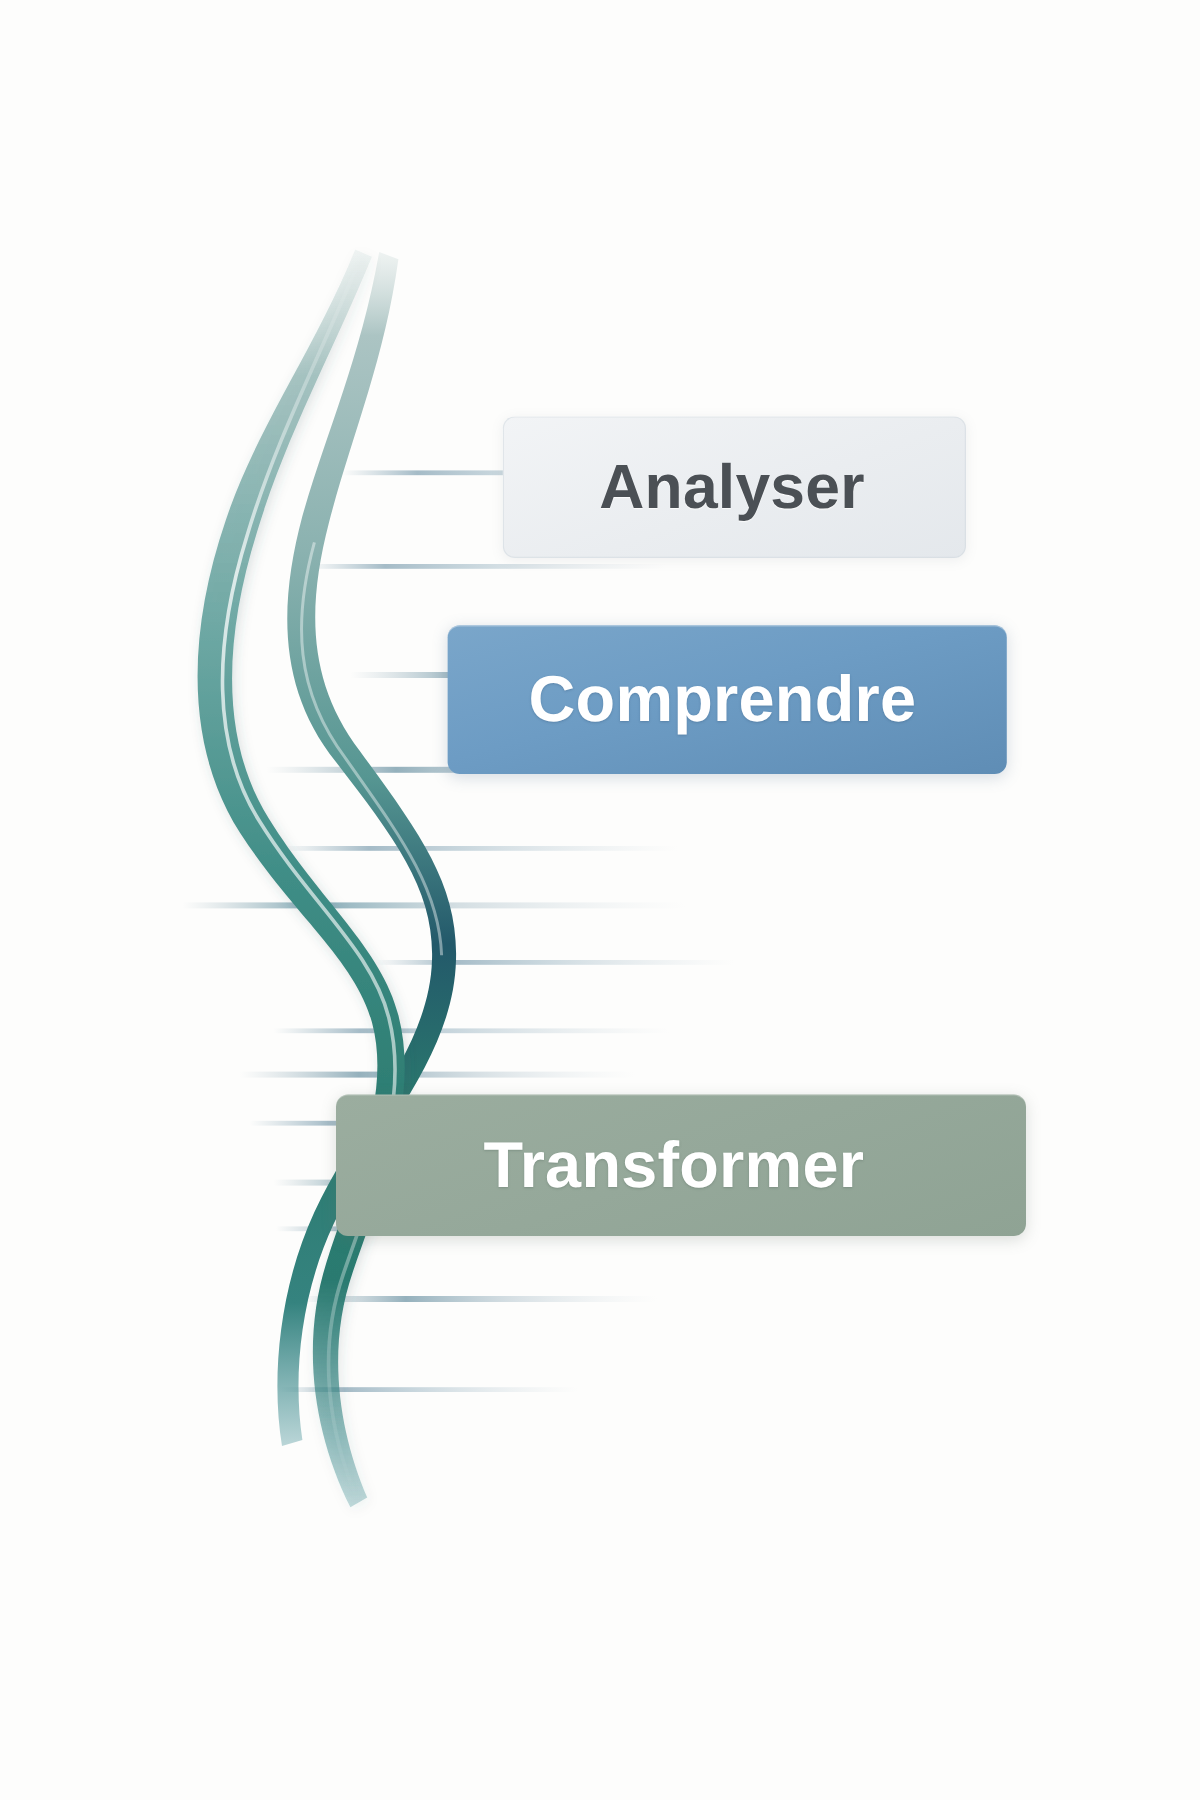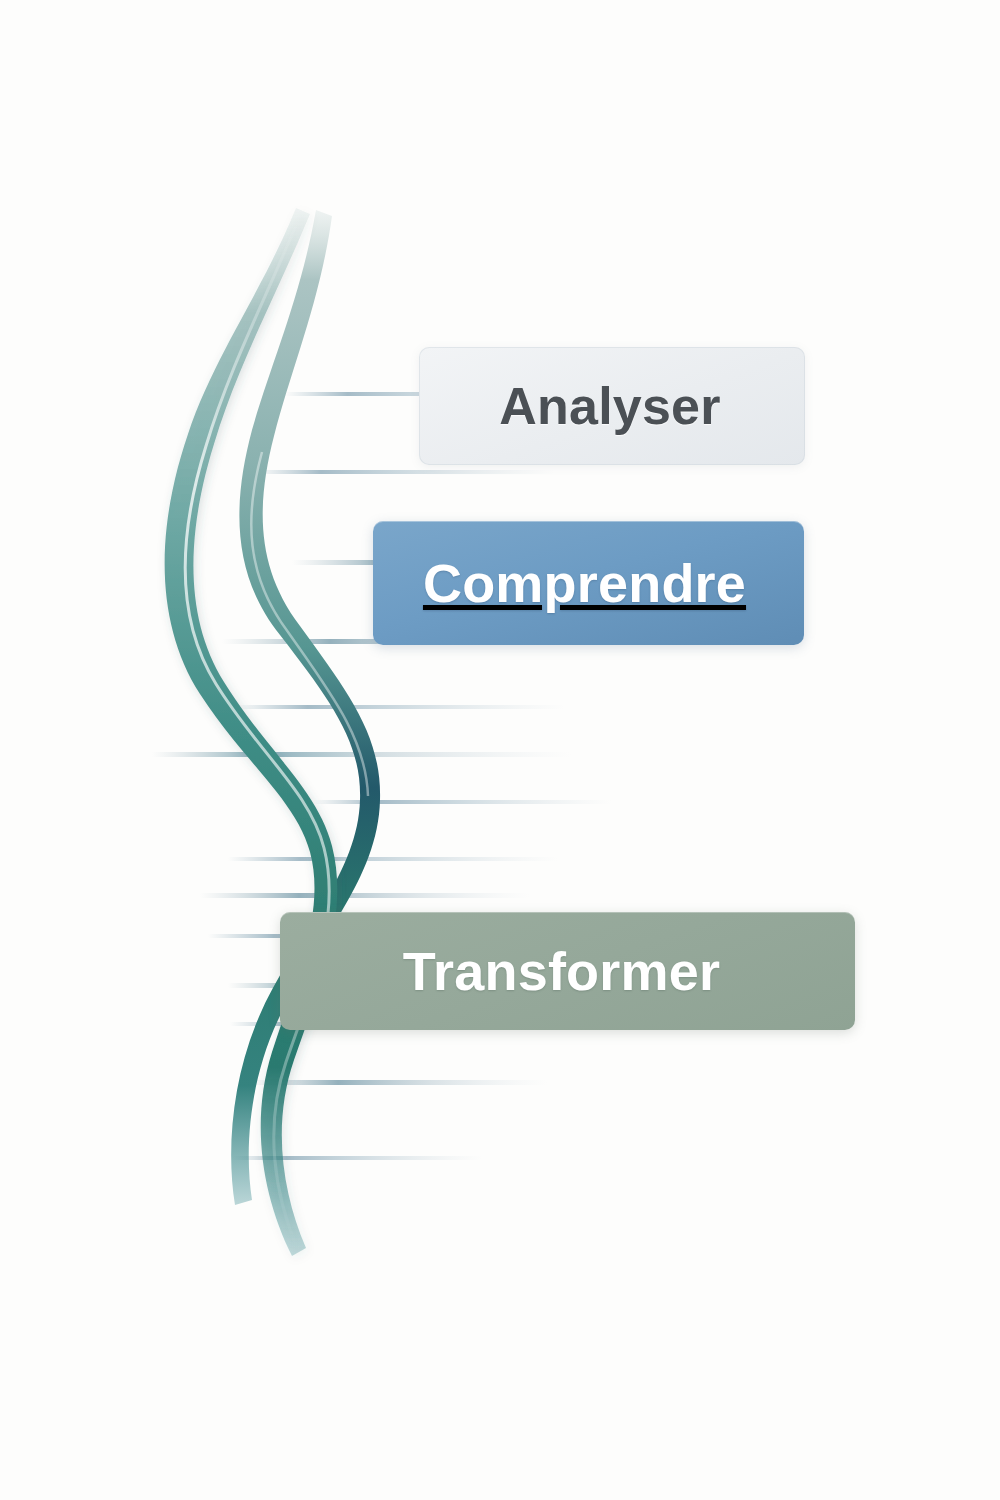--- a/index.html
+++ b/index.html
@@ -203,21 +203,21 @@
              C 342,918 310,992 286,1062
              C 264,1126 274,1194 298,1250"></path>
 
     <path fill="none" stroke="#ffffff" stroke-opacity="0.42" stroke-width="2.5" d="M262,452 C 244,518 246,576 288,632 C 330,692 366,738 368,796"></path>
   </svg>
 
   <div class="bar" id="bar-analyser" style="left: 373px; top: 347px; width: 386px; height: 118px; margin-left: 46px;">
     <span class="bar-label">Analyser</span>
   </div>
 
-  <div class="bar" id="bar-comprendre" style="left: 373px; top: 521px; width: 431px; height: 124px; text-decoration: underline;">
+  <div class="bar" id="bar-comprendre" style="left: 373px; top: 521px; width: 466px; height: 124px;">
     <span class="bar-label">Comprendre</span>
   </div>
 
 
   <div class="bar" id="bar-transformer" style="left: 280px; top: 912px; width: 575px; height: 118px;">
     <span class="bar-label">Transformer</span>
   </div>
 
 </div>
 

